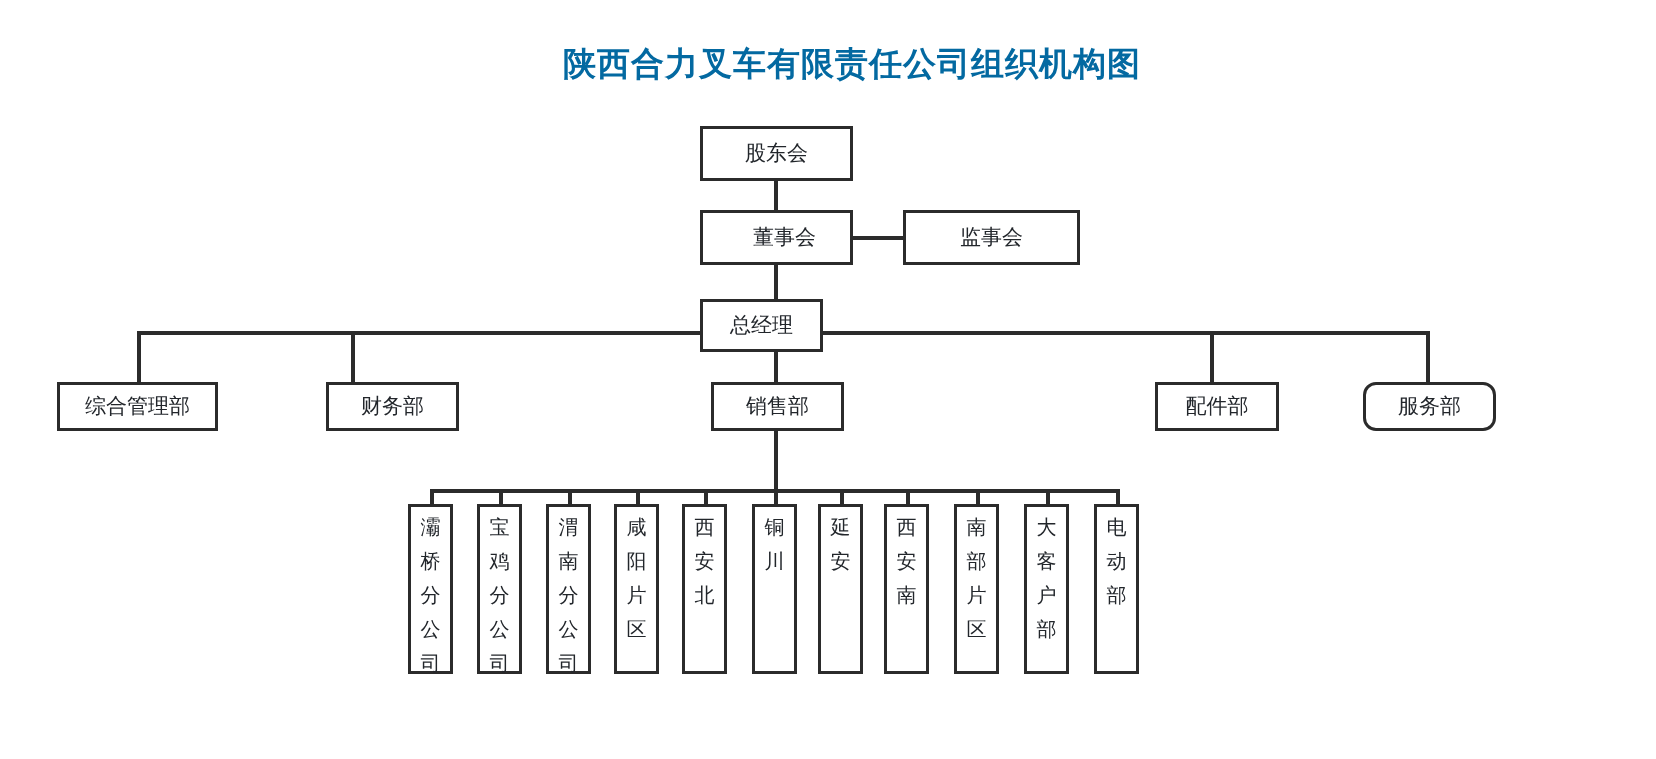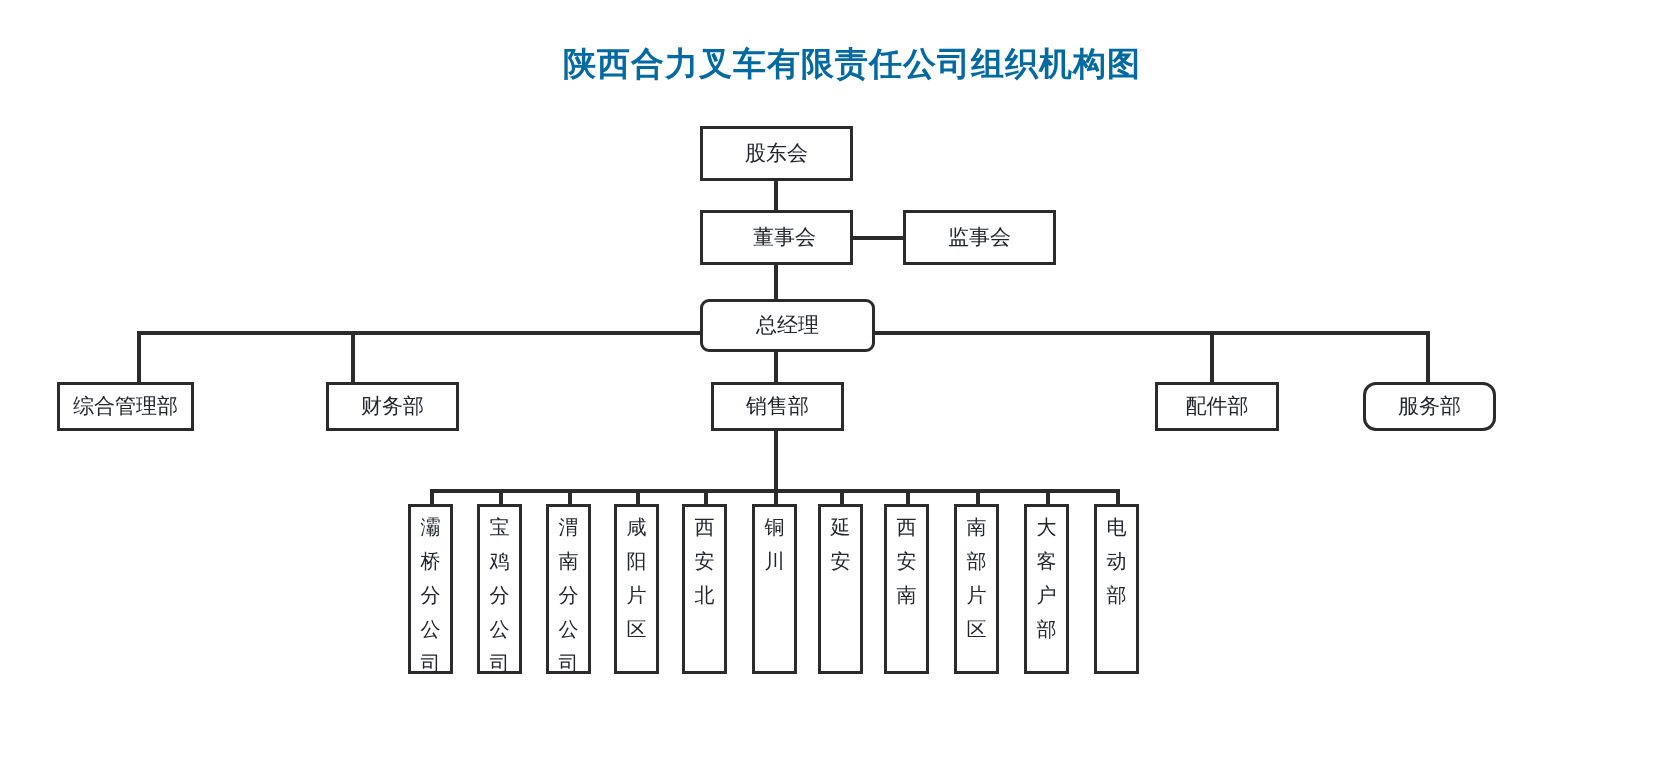--- a/index.html
+++ b/index.html
@@ -98,25 +98,25 @@
   <div class="ln v" style="left:840px;top:489px;height:46px;"></div>
   <div class="ln v" style="left:906px;top:489px;height:46px;"></div>
   <div class="ln v" style="left:976px;top:489px;height:46px;"></div>
   <div class="ln v" style="left:1046px;top:489px;height:46px;"></div>
   <div class="ln v" style="left:1116px;top:489px;height:46px;"></div>
 
   <div class="node" style="left:700px;top:126px;width:153px;height:55px;">股东会</div>
 
   <div class="node" style="left:700px;top:210px;width:153px;height:55px;padding-left:16px;">董事会</div>
 
-  <div class="node" style="left:903px;top:210px;width:153px;height:55px;">监事会</div>
-
-  <div class="node" style="left:700px;top:299px;width:175px;height:53px;border-radius:9px;">总经理</div>
-
-  <div class="node" style="left:57px;top:382px;width:137px;height:49px;">综合管理部</div>
+  <div class="node" style="left:903px;top:210px;width:177px;height:55px;">监事会</div>
+
+  <div class="node" style="left:700px;top:299px;width:123px;height:53px;">总经理</div>
+
+  <div class="node" style="left:57px;top:382px;width:161px;height:49px;">综合管理部</div>
 
   <div class="node" style="left:286px;top:382px;width:133px;height:49px;margin-left:40px;">财务部</div>
 
   <div class="node" style="left:711px;top:382px;width:133px;height:49px;">销售部</div>
 
   <div class="node" style="left:1155px;top:382px;width:124px;height:49px;">配件部</div>
 
   <div class="node" style="left:1363px;top:382px;width:133px;height:49px;border-radius:13px;">服务部</div>
 
   <div class="node vert" style="left:408px;top:504px;width:45px;height:170px;">

